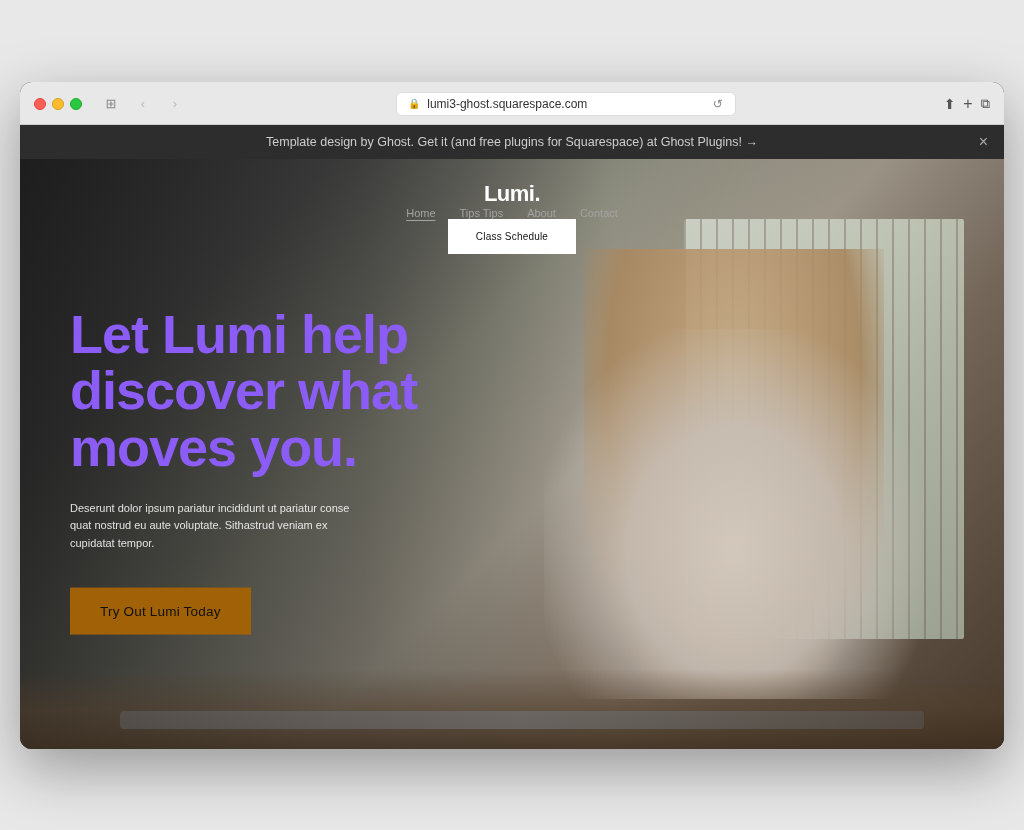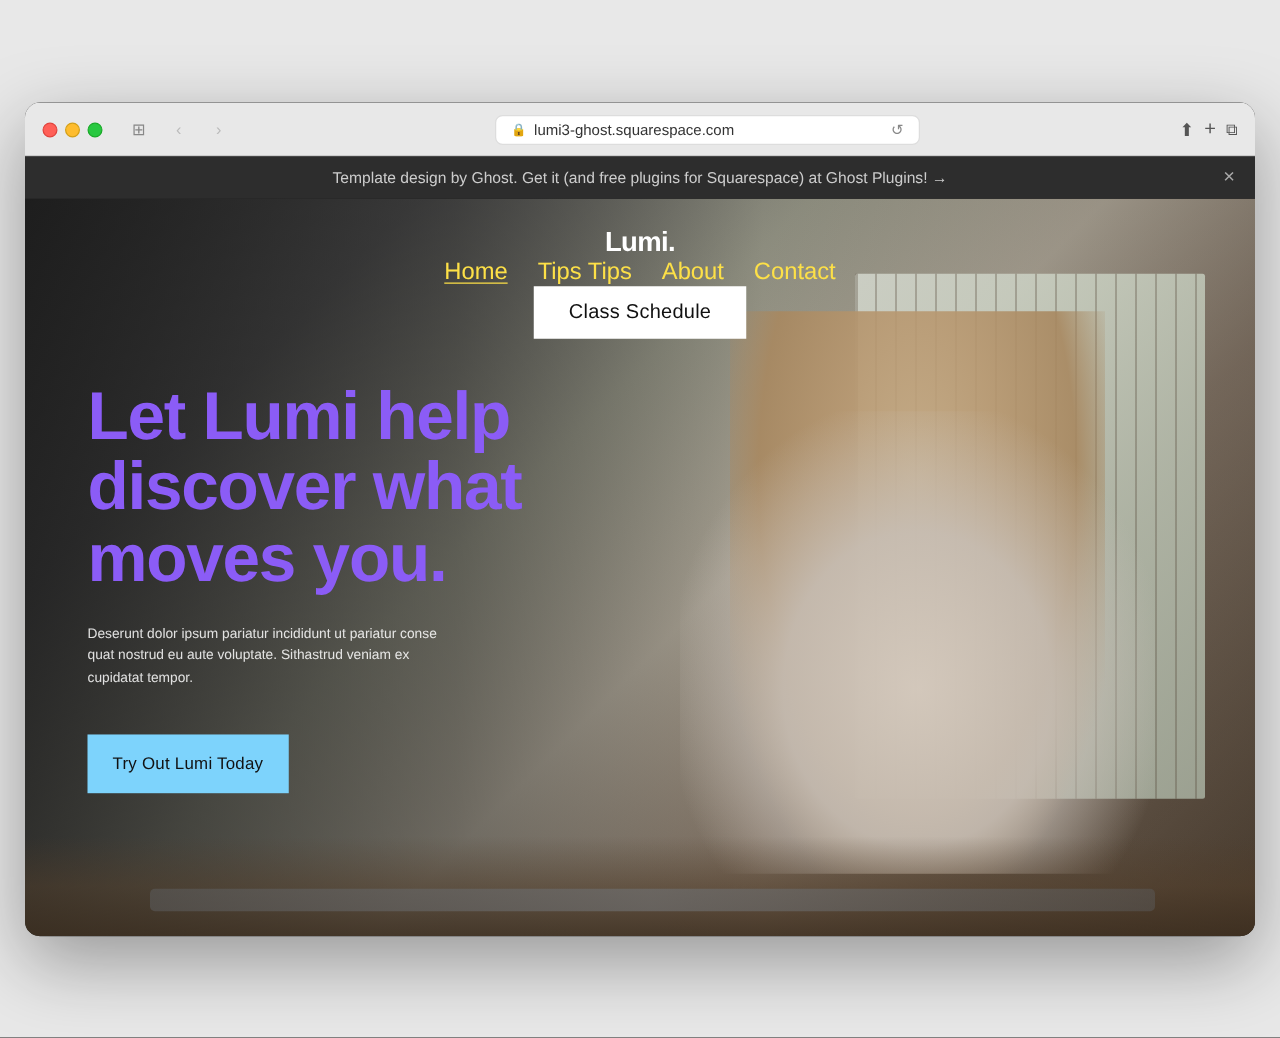--- a/index.html
+++ b/index.html
@@ -151,38 +151,38 @@
       letter-spacing: -0.5px;
     }
 
     .nav-links {
       display: flex;
       align-items: center;
       gap: 24px;
     }
 
     .nav-link {
-      color: #fde047;
+      color: #a3a3a3;
       text-decoration: none;
-      font-size: 19px;
+      font-size: 11px;
       font-weight: 400;
       cursor: pointer;
     }
 
     .nav-link.active {
       text-decoration: underline;
       text-underline-offset: 3px;
     }
 
     .cta-button {
       background: white;
       color: #111;
       border: none;
       padding: 12px 28px;
-      font-size: 16px;
+      font-size: 10px;
       font-weight: 500;
       cursor: pointer;
       letter-spacing: 0.2px;
     }
 
     
     .hero {
       position: relative;
       height: 590px;
       overflow: hidden;
@@ -243,23 +243,23 @@
     .hero-subtext {
       font-size: 11px;
       color: rgba(255,255,255,0.85);
       line-height: 1.6;
       margin-bottom: 36px;
       max-width: 300px;
     }
 
     .hero-cta {
       display: inline-block;
-      background: #7dd3fc;
+      background: #a16207;
       color: #111;
-      padding: 16px 20px;
+      padding: 16px 30px;
       font-size: 13.5px;
       font-weight: 500;
       cursor: pointer;
       border: none;
       letter-spacing: 0.2px;
     }
 
     
     .window-bg {
       position: absolute;

